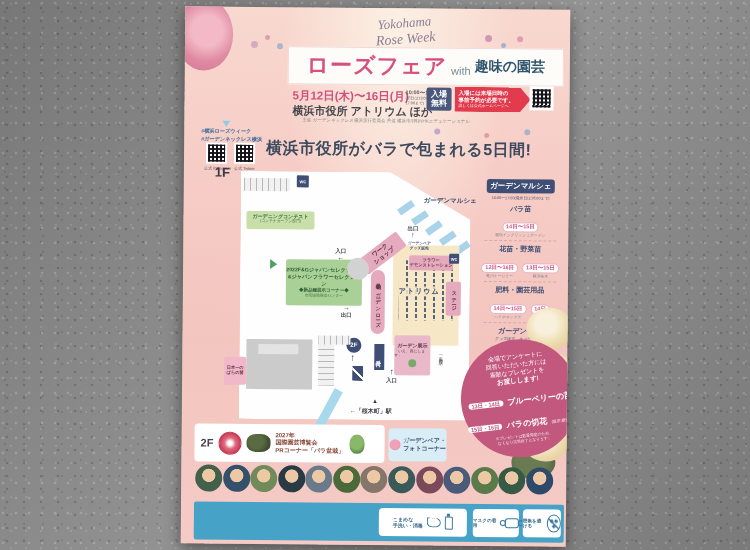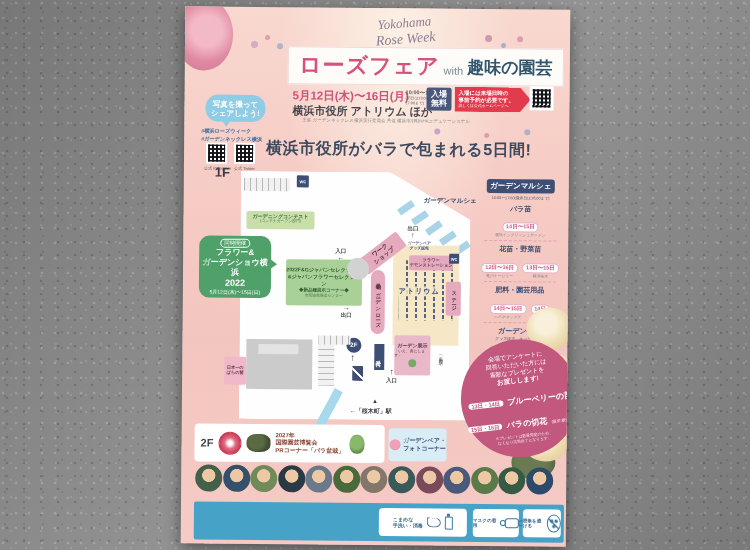--- a/index.html
+++ b/index.html
@@ -83,21 +83,21 @@
     <div class="sprig" style="left:340px;top:120px;width:6px;height:6px;background:#92a8cc"></div>
 
     <div class="abs serif" style="left:140px;top:8px;width:160px;text-align:center;color:#8b7e95;font-style:italic;transform:rotate(-5deg);line-height:1.15">
       <div style="font-size:13px">Yokohama</div>
       <div style="font-size:14px">Rose Week</div>
     </div>
 
     <div class="abs" style="left:103px;top:39px;width:274px;height:36px;background:#fdfcf9;border:1px solid #f0d9d9;display:flex;align-items:center;justify-content:center">
       <span class="b" style="font-size:22px;color:#d6517d;letter-spacing:1px">ローズフェア</span>
       <span style="font-size:11px;color:#7a8a95;margin:8px 4px 0 4px">with</span>
-      <span class="b serif" style="font-size:17px;color:#31566e">趣味の園芸</span>
+      <span class="b serif" style="font-size:14px;color:#31566e">趣味の園芸</span>
     </div>
 
     <div class="abs b pinkt" style="left:108px;top:81px;font-size:11.5px">5月12日(木)〜16日(月)</div>
     <div class="abs" style="left:221px;top:81px;width:54px;line-height:1.3;color:#5a5a60">
       <div style="font-size:5.5px;font-weight:bold">10:00〜18:00</div>
       <div style="font-size:3.8px">(初日は13:00〜、最終日は17:00まで)</div>
     </div>
     <div class="abs b" style="left:108px;top:96px;font-size:11px;color:#46464f">横浜市役所 アトリウム ほか</div>
     <div class="abs" style="left:242px;top:79px;width:25px;height:23px;background:#4a587c;border-radius:2px;display:flex;flex-direction:column;align-items:center;justify-content:center;line-height:1.1">
       <span class="w b" style="font-size:8px">入場</span>
@@ -106,24 +106,20 @@
     <div class="abs" style="left:270px;top:78px;width:72px;height:25px;background:#e23b4e;clip-path:polygon(0 0,86% 0,100% 50%,86% 100%,0 100%);display:flex;flex-direction:column;justify-content:center;padding-left:4px;line-height:1.25">
       <span class="w b" style="font-size:5.5px">入場には来場日時の</span>
       <span class="w b" style="font-size:5.5px">事前予約が必要です。</span>
       <span class="w" style="font-size:3.8px">詳しくは公式ホームページへ</span>
     </div>
     <div class="abs qr" style="left:345px;top:77px;width:24px;height:24px">
         <i></i>
       </div>
     <div class="abs" style="left:118px;top:110px;font-size:4.5px;color:#8a8a8a">主催 ガーデンネックレス横浜実行委員会 共催 横浜市/(株)NHKエデュケーショナル</div>
 
-    <div class="abs" style="left:21px;top:88px;width:60px;height:27px;background:#8fcde6;border-radius:13px;display:flex;flex-direction:column;align-items:center;justify-content:center;line-height:1.2">
-      <span class="w b" style="font-size:7.5px">写真を撮って</span>
-      <span class="w b" style="font-size:7.5px">シェアしよう!</span>
-    </div>
     <div class="abs" style="left:38px;top:114px;width:0;height:0;border-left:4px solid transparent;border-right:4px solid transparent;border-top:6px solid #8fcde6"></div>
     <div class="abs" style="left:17px;top:121px;line-height:1.5;color:#3a6a9a;font-weight:bold;font-size:5.2px">
       <div>#横浜ローズウィーク</div>
       <div>#ガーデンネックレス横浜</div>
     </div>
     <div class="abs qr" style="left:22px;top:136px;width:21px;height:21px">
         <i></i>
       </div>
     <div class="abs qr" style="left:50px;top:136px;width:21px;height:21px">
         <i></i>
@@ -142,27 +138,20 @@
     <div class="tent" style="left:214px;top:196px"></div>
     <div class="tent" style="left:228px;top:206px"></div>
     <div class="tent" style="left:242px;top:216px"></div>
     <div class="tent" style="left:256px;top:226px"></div>
     <div class="tent" style="left:270px;top:236px"></div>
     <div class="abs ctr" style="left:63px;top:204px;width:68px;height:16px;background:#c8dfaa;border-radius:2px;line-height:1.2;padding-top:2px">
       <div class="b" style="font-size:5px;color:#3c6a3c">ガーデニングコンテスト</div>
       <div style="font-size:3.8px;color:#3c6a3c">(コンテナガーデン部門)</div>
     </div>
 
-    <div class="abs ctr" style="left:16px;top:229px;width:72px;height:62px;background:#4fa169;border-radius:10px;display:flex;flex-direction:column;align-items:center;justify-content:center;line-height:1.25">
-      <span class="w" style="font-size:5.5px;border:1px solid #fff;border-radius:6px;padding:0 3px">同時開催</span>
-      <span class="w b" style="font-size:8px">フラワー&amp;</span>
-      <span class="w b" style="font-size:8px">ガーデンショウ横浜</span>
-      <span class="w b" style="font-size:9px">2022</span>
-      <span class="w" style="font-size:5px">5月12日(木)〜15日(日)</span>
-    </div>
     <div class="abs" style="left:87px;top:252px;width:0;height:0;border-top:5px solid transparent;border-bottom:5px solid transparent;border-left:7px solid #4fa169"></div>
 
     <div class="abs ctr" style="left:103px;top:252px;width:76px;height:46px;background:#a9d096;border-radius:2px;display:flex;flex-direction:column;align-items:center;justify-content:center;line-height:1.3">
       <span class="b" style="font-size:5.2px;color:#2e5e33">2022F&amp;Gジャパンセレクション</span>
       <span class="b" style="font-size:5.2px;color:#2e5e33">&amp;ジャパンフラワーセレクション</span>
       <span class="b" style="font-size:4.5px;color:#2e5e33">◆新品種展示コーナー◆</span>
       <span style="font-size:3.8px;color:#4a7a4a">市民協働推進センター</span>
     </div>
     <div class="abs ctr mtiny" style="left:152px;top:240px">
       <div>入口</div>

